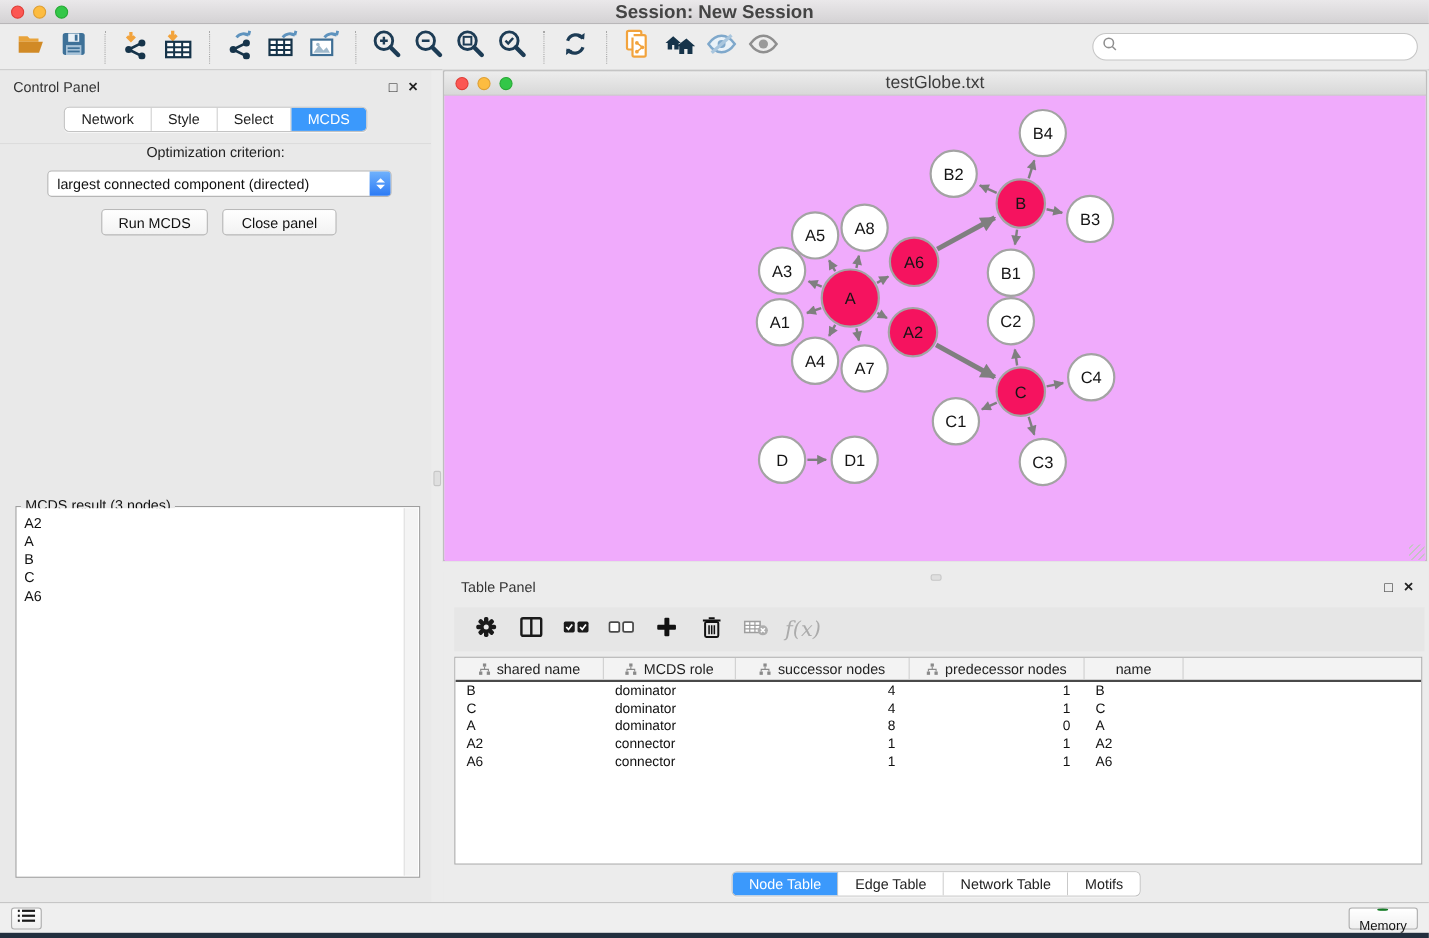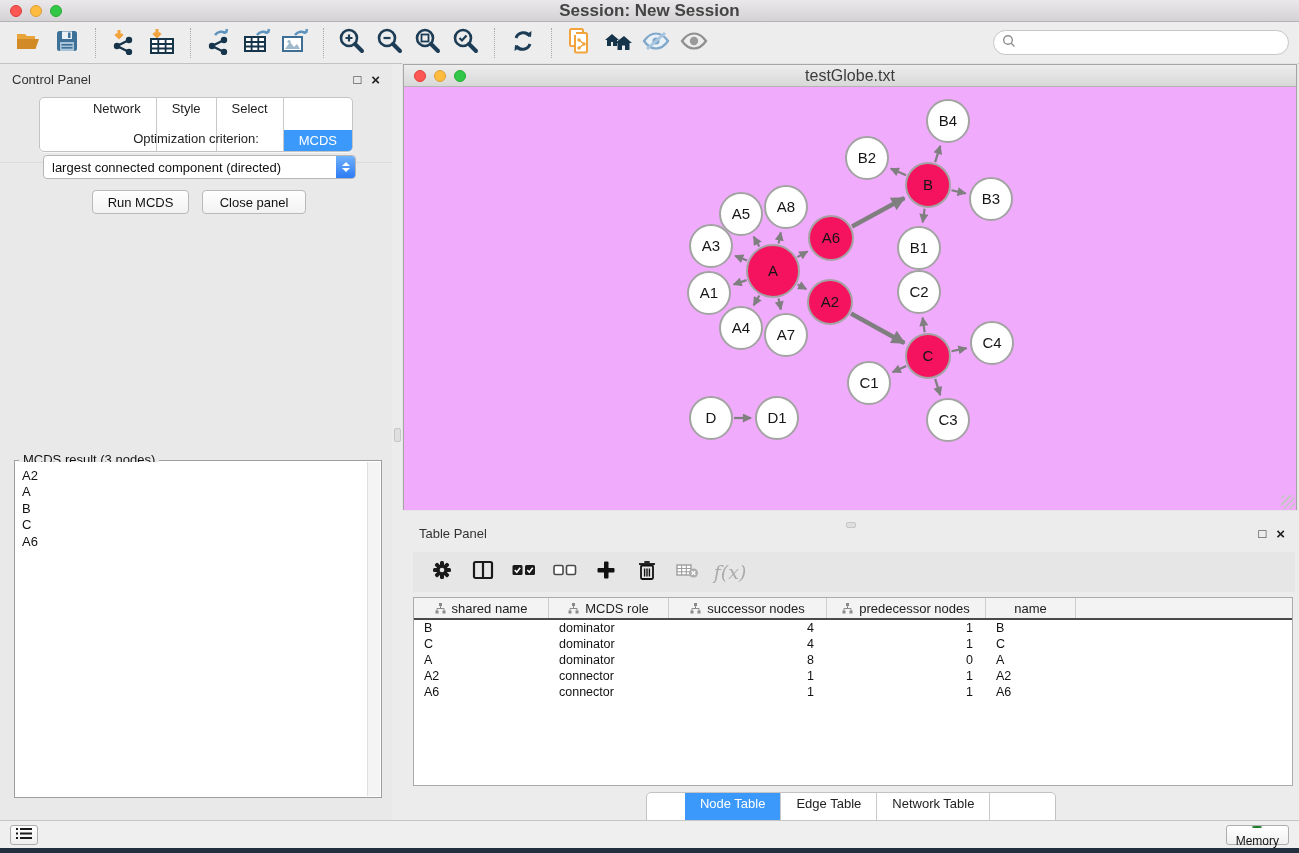--- a/index.html
+++ b/index.html
@@ -27,23 +27,23 @@
     display:flex; align-items:center; padding-left:8px; }
   .search-box input { border:none; outline:none; flex:1; font-size:13px; background:transparent; margin-left:5px; font-family:inherit; }
 
   
   .control-panel { position:absolute; left:0; top:64px; width:392px; height:756px; background:#E9E9E9; }
   .panel-head { display:flex; align-items:center; padding:8px 12px 0 12px; font-size:13px; color:#333; }
   .panel-head .spacer { flex:1; }
   .mini-btn { font-size:13px; color:#222; margin-left:10px; line-height:1; cursor:default; }
   .mini-btn.x { font-weight:bold; font-size:15px; }
   .seg-tabs { display:flex; justify-content:center; margin-top:10px; }
-  .seg { display:flex; border:1px solid #C3C3C3; border-radius:5px; overflow:hidden; background:#fff; box-shadow:0 1px 0 rgba(255,255,255,.6);padding-left:38px; }
+  .seg { display:flex; border:1px solid #C3C3C3; border-radius:5px; overflow:hidden; background:#fff; box-shadow:0 1px 0 rgba(255,255,255,.6); }
   .seg .tab { padding:3px 15px; font-size:13px; color:#222; border-right:1px solid #C9C9C9; background:#fff; }
-  .seg .tab:last-child { border-right:none;margin-top:32px; }
+  .seg .tab:last-child { border-right:none; }
   .seg .tab.active { background:#3B99FC; color:#fff; }
   .cp-divider { border-top:1px solid #DCDCDC; margin-top:10px; }
   .opt-label { position:absolute; left:0; width:100%; top:67px; text-align:center; font-size:13px; color:#222; }
   .dropdown { position:absolute; left:43px; top:91px; width:313px; height:24px; background:#fff;
     border:1px solid #B6B6B6; border-radius:4px; display:flex; align-items:center; }
   .dropdown .val { flex:1; font-size:13px; padding-left:8px; color:#111; white-space:nowrap; overflow:hidden; }
   .dd-stepper { width:19px; height:22px; margin-right:0px; border-radius:0 3px 3px 0;
     background:linear-gradient(#6FB1FC,#2D7BF5); display:flex; flex-direction:column; align-items:center; justify-content:center; gap:2px; }
   .chev { width:0; height:0; border-left:4px solid transparent; border-right:4px solid transparent; }
   .chev.up { border-bottom:4px solid #fff; }

